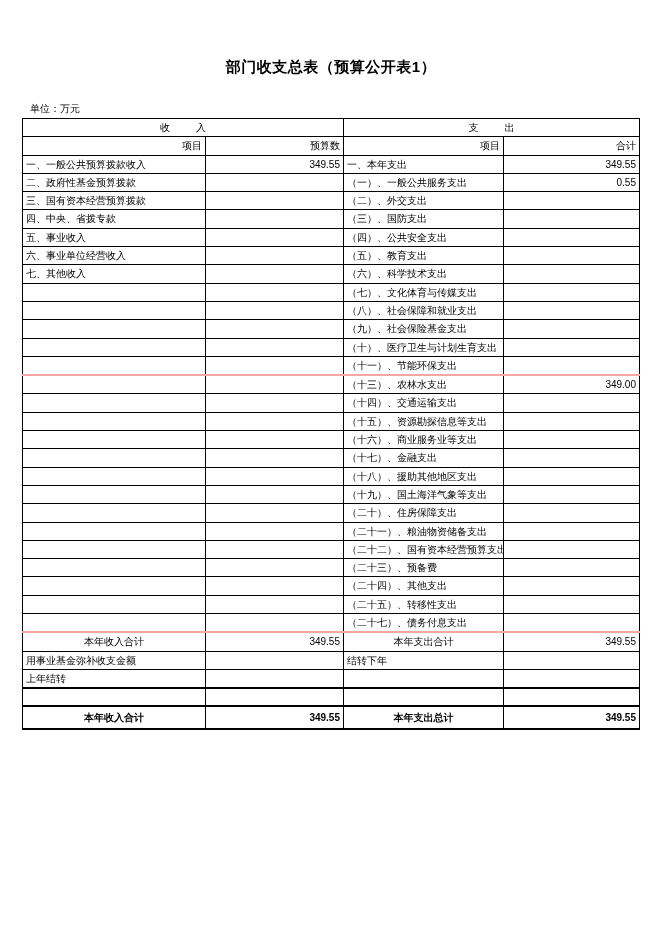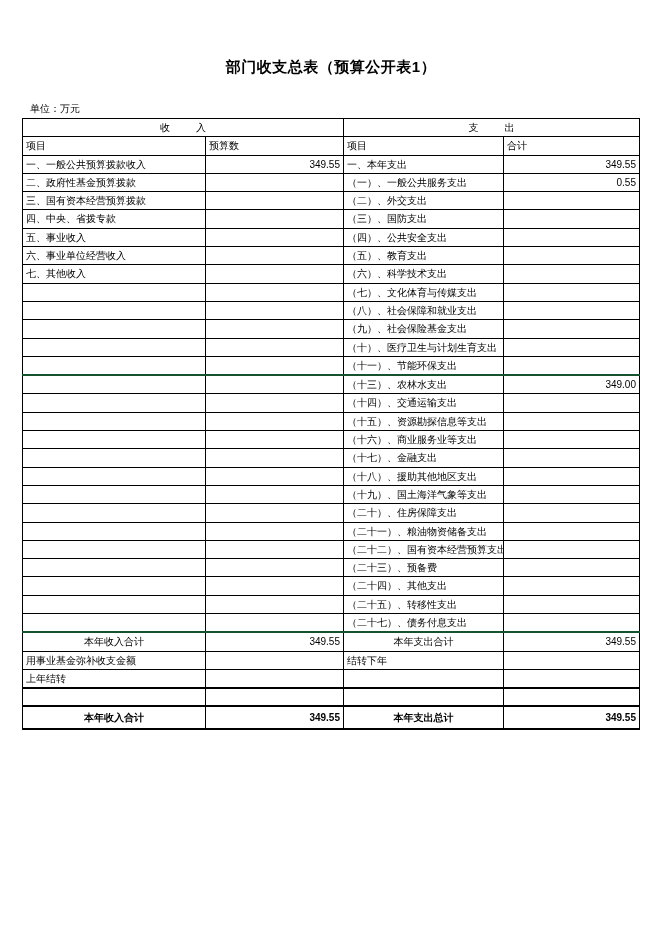--- a/index.html
+++ b/index.html
@@ -67,29 +67,29 @@
 
   td.grouphead {
     text-align: center;
     letter-spacing: 8px;
     text-indent: 8px;
     height: 19px;
     line-height: 19px;
     margin-top: 8px;
   }
   td.colhead {
-    text-align: left;
+    text-align: right;
     height: 19px;
     line-height: 19px;
   }
   td.item { text-align: left; }
   td.num  { text-align: right; padding-right: 6px; }
   td.center { text-align: center; }
   tr.thick-above td { border-top: 2px solid #000000; }
-  tr.thick-below td { border-bottom: 2px solid #14532d; }
+  tr.thick-below td { border-bottom: 2px solid #fca5a5; }
   tr.grand td {
     font-weight: bold;
     height: 21px;
     line-height: 21px;
     border-top: 2px solid #000000;
     border-bottom: 2px solid #000000;
   }
   tr.grand td.center { text-align: center; }
   tr.grand td.num { text-align: right; }
 </style>

